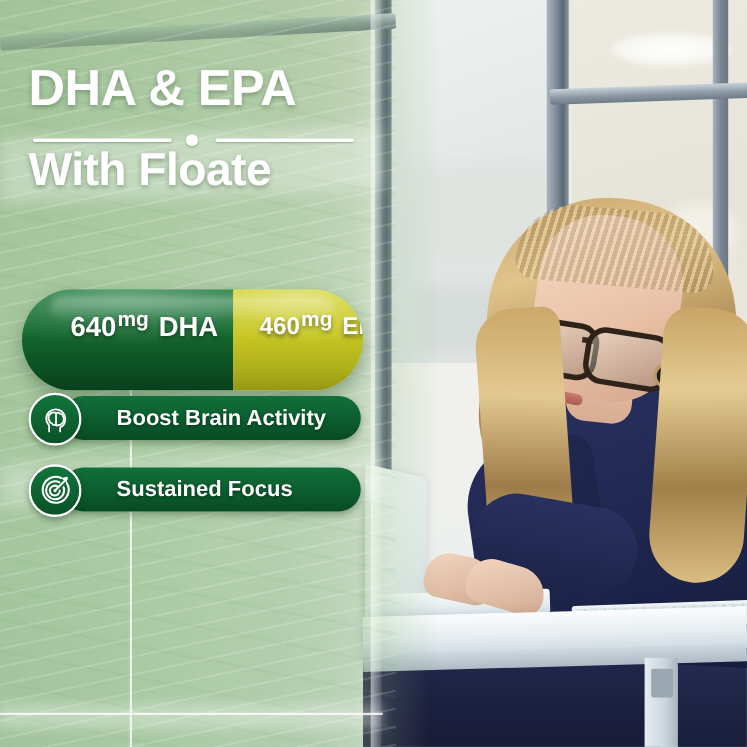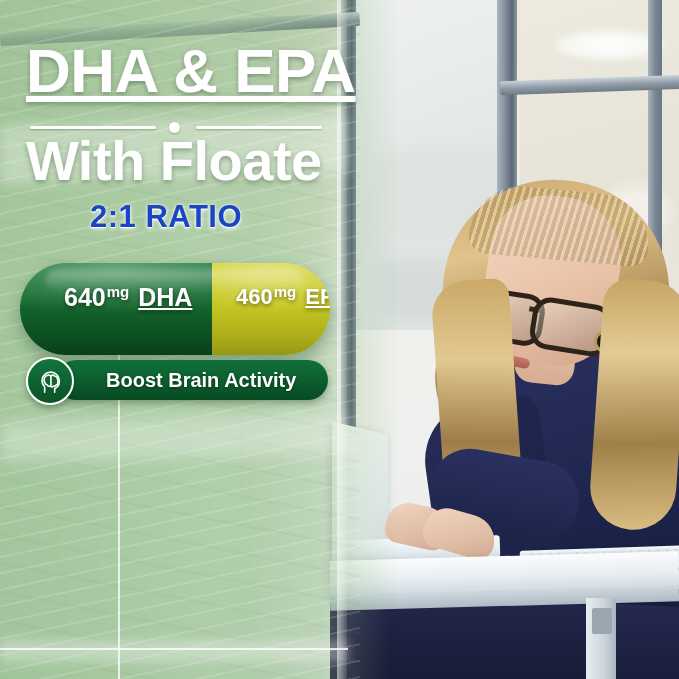--- a/index.html
+++ b/index.html
@@ -149,22 +149,22 @@
 
   
   .content{position:absolute;inset:0;}
 
   .title{
     position:absolute;left:26px;
     color:#ffffff;font-weight:bold;letter-spacing:-.5px;line-height:1;
     text-shadow:0 2px 5px rgba(40,70,40,.45),0 0 2px rgba(255,255,255,.4);
     white-space:nowrap;
   }
-  .title.l1{top:40px;font-size:62px;text-decoration:underline;}
-  .title.l2{top:133px;font-size:56px;}
+  .title.l1{top:56px;font-size:46px;}
+  .title.l2{top:133px;font-size:42px;}
 
   .divider{position:absolute;left:30px;top:122px;width:292px;height:10px;}
   .divider .dline{position:absolute;top:4px;height:3px;background:#fff;border-radius:2px;
     box-shadow:0 1px 2px rgba(40,70,40,.35);}
   .divider .dline.a{left:0;width:126px;}
   .divider .dline.b{left:166px;width:126px;}
   .divider .ddot{position:absolute;left:139px;top:0;width:11px;height:11px;border-radius:50%;
     background:#fff;box-shadow:0 1px 2px rgba(40,70,40,.35);}
 
   .ratio{
@@ -185,22 +185,22 @@
     background:
       radial-gradient(ellipse 180% 90% at 50% 5%,rgba(255,255,255,.35),rgba(255,255,255,0) 55%),
       linear-gradient(180deg,#d2d22c 0%,#c6c622 45%,#adae1a 80%,#969713 100%);}
   .cap-gloss{position:absolute;left:26px;top:7px;width:258px;height:22px;border-radius:20px;
     background:linear-gradient(180deg,rgba(255,255,255,.32),rgba(255,255,255,0));filter:blur(3px);}
   .cap-txt{position:absolute;top:0;height:68px;display:flex;align-items:center;
     color:#fff;font-weight:bold;white-space:nowrap;
     text-shadow:0 2px 4px rgba(0,0,0,.45);}
   .cap-txt.left{left:44px;font-size:25px;}
   .cap-txt.right{left:216px;font-size:22px;}
-  .cap-txt .u{font-size:15px;margin:0 5px 12px 1px;}
-  .cap-txt .nm{margin-left:4px;text-decoration:underline;}
+  .cap-txt .u{font-size:19px;margin:0 5px 12px 1px;}
+  .cap-txt .nm{margin-left:4px;}
 
   
   .benefits{position:absolute;left:26px;top:357px;}
   .brow{position:relative;height:46px;margin-bottom:19px;width:302px;}
   .bpill{position:absolute;left:30px;top:3px;width:272px;height:40px;border-radius:20px;
     background:linear-gradient(180deg,#11703a 0%,#0c5d2e 55%,#084a23 100%);
     box-shadow:0 3px 7px rgba(20,50,20,.35);
     display:flex;align-items:center;}
   .blabel{margin-left:50px;color:#fff;font-size:20px;font-weight:bold;white-space:nowrap;
     text-shadow:0 1px 3px rgba(0,0,0,.45);}
@@ -278,21 +278,20 @@
     <div class="title l1">DHA &amp; EPA</div>
 
     <div class="divider">
       <div class="dline a"></div>
       <div class="ddot"></div>
       <div class="dline b"></div>
     </div>
 
     <div class="title l2">With Floate</div>
 
-    <div class="ratio">2:1 RATIO</div>
 
     <div class="capsule">
       <div class="cap-left"></div>
       <div class="cap-right"></div>
       <div class="cap-gloss"></div>
       <div class="cap-txt left">
         <span>640</span>
         <span class="u">mg</span>
         <span class="nm">DHA</span>
       </div>
@@ -312,17 +311,32 @@
         <div class="bicon">
           <svg viewBox="0 0 32 32" fill="none" stroke="#ffffff" stroke-width="1.7" stroke-linecap="round" stroke-linejoin="round">
             <path d="M21 28V24c3-1.2 5-4.3 5-8 0-5.2-4-9.5-9.3-9.5C11.8 6.5 7.5 10.3 7.5 15.6c0 2.3.7 3.7 1.8 5.1.7.9 1 1.5 1 2.6V28"></path>
             <path d="M12 10.5c1.6-1.1 3.6-1.2 5 0 1.4-1 3.2-.9 4.3.4 1.6.1 2.6 1.4 2.5 2.9 1 .8 1.2 2.3.4 3.3.4 1.3-.3 2.6-1.6 3-.4 1.2-1.8 1.8-3 1.4-1 .9-2.6.8-3.5-.2-1.3.5-2.7-.1-3.2-1.3-1.3-.1-2.3-1.2-2.2-2.5-1-.7-1.3-2-.7-3-.5-1.2 0-2.6 1.2-3.1.1-.9.6-1.2 1.1-1.4"></path>
             <path d="M17 10.6v10.6"></path>
           </svg>
         </div>
       </div>
 
 
+      <div class="brow">
+        <div class="bpill">
+          <span class="blabel">Sustained Focus</span>
+        </div>
+        <div class="bicon">
+          <svg viewBox="0 0 32 32" fill="none" stroke="#ffffff" stroke-width="2" stroke-linecap="round" stroke-linejoin="round">
+            <path d="M27.4 8.6A12.6 12.6 0 1 1 22 3.8"></path>
+            <path d="M24.3 12.6a8.7 8.7 0 1 1-4-4.6"></path>
+            <path d="M20.6 16a4.8 4.8 0 1 1-2.5-4.2"></path>
+            <circle cx="16" cy="16" r="1.5" fill="#ffffff" stroke="none"></circle>
+            <path d="M16 16 27.6 4.4"></path>
+            <path d="M23.6 4.2l4-1 -1 4z" fill="#ffffff" stroke="#ffffff" stroke-width="1.4"></path>
+          </svg>
+        </div>
+      </div>
 
 
     </div>
   </div>
 </div>
 
 </body></html>

